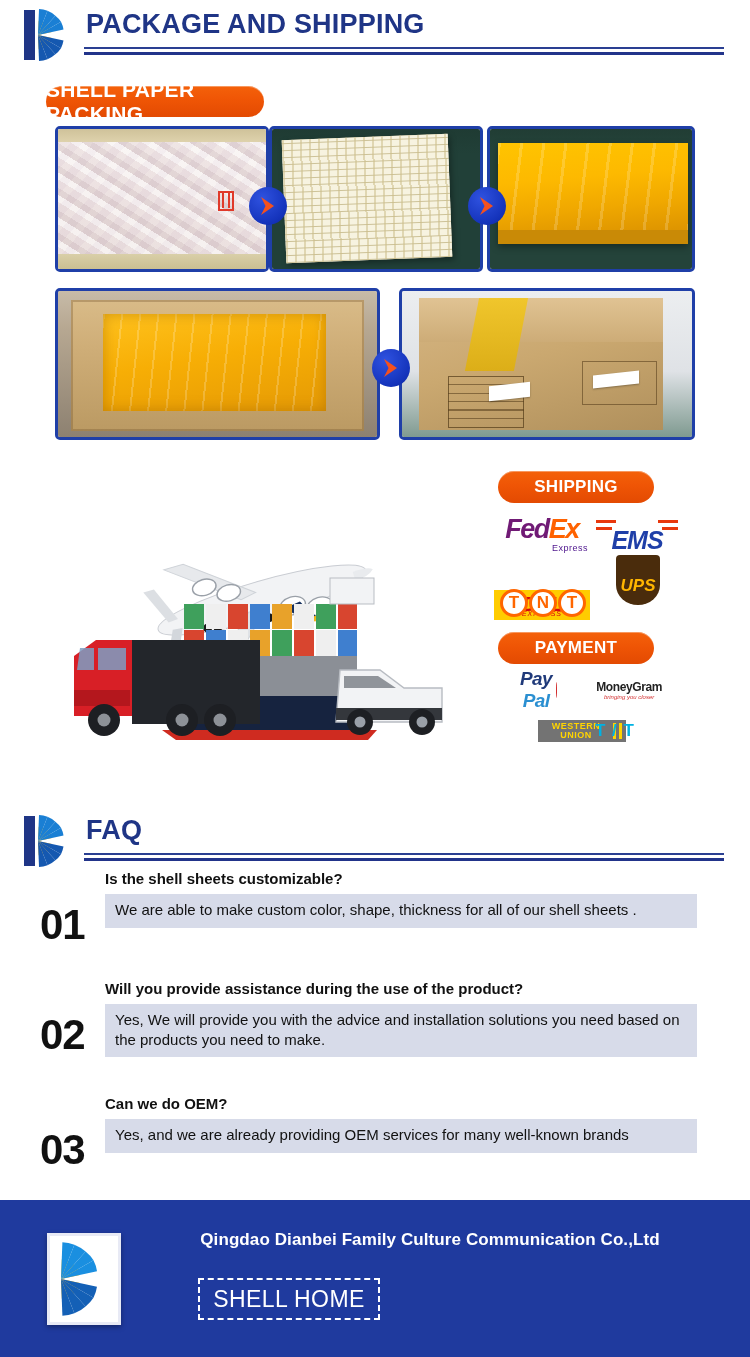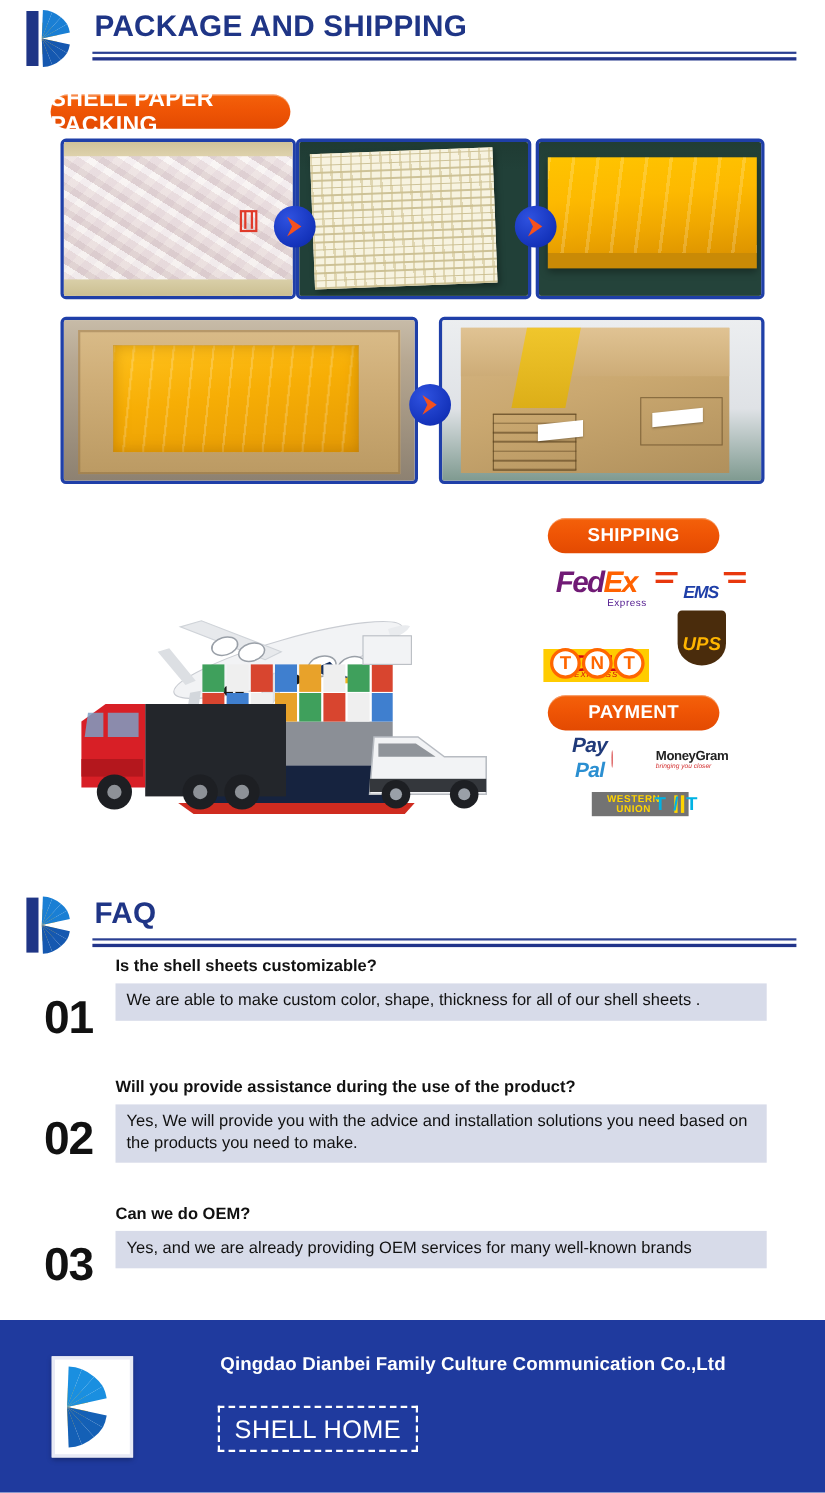--- a/index.html
+++ b/index.html
@@ -383,21 +383,21 @@
   <div class="logo-cell" style="left:494px; top:513px; width:96px; height:42px; flex-direction:column;">
     <div class="fedex" style="font-size:27px; line-height:27px;"><span class="fed">Fed</span><span class="ex">Ex</span></div>
     <div class="fedex-sub" style="align-self:flex-end; margin-right:2px;">Express</div>
   </div>
 
   <div class="logo-cell ems-box" style="left:596px; top:515px; width:82px; height:34px;">
     <div class="ems-bar" style="left:0; top:5px; width:20px;"></div>
     <div class="ems-bar" style="left:0; top:12px; width:16px;"></div>
     <div class="ems-bar" style="right:0; top:5px; width:20px;"></div>
     <div class="ems-bar" style="right:0; top:12px; width:16px;"></div>
-    <div class="ems-txt" style="font-size:16px;margin-top:16px;">EMS</div>
+    <div class="ems-txt" style="font-size:25px;margin-top:16px;">EMS</div>
   </div>
 
   <div class="logo-cell dhl" style="left:494px; top:556px; width:96px; height:30px;">
     <div class="t" style="font-size:21px; line-height:19px;">DHL</div>
     <div class="s">EXPRESS</div>
   </div>
 
   <div class="logo-cell" style="left:613px; top:552px; width:50px; height:56px;">
     <div class="ups-shield">
       <span>UPS</span>
@@ -412,21 +412,21 @@
 
   <div class="pill" style="left:498px; top:632px; width:156px; height:32px; font-size:17px;">PAYMENT</div>
 
   <div class="logo-cell paypal" style="left:496px; top:678px; width:80px; height:24px; font-size:19px;flex-direction:column;">
     <span class="p1">Pay</span>
       <span class="p2">Pal</span>
   </div>
 
   <div class="logo-cell" style="left:556px; top:676px; width:106px; height:28px; gap:3px;">
     <span class="mg-dot"></span>
-    <span style="display:flex; flex-direction:column; align-items:flex-start;margin-left:36px;">
+    <span style="display:flex; flex-direction:column; align-items:center;margin-left:36px;">
       <span class="mg-txt">MoneyGram</span>
       <span class="mg-sub">bringing you closer</span>
     </span>
   </div>
 
   <div class="logo-cell wu" style="left:498px; top:720px; width:88px; height:22px; gap:3px;">
     <span style="display:flex; flex-direction:column; align-items:center; flex:1;">
       <span class="w1">WESTERN</span>
       <span class="w1">UNION</span>
     </span>

